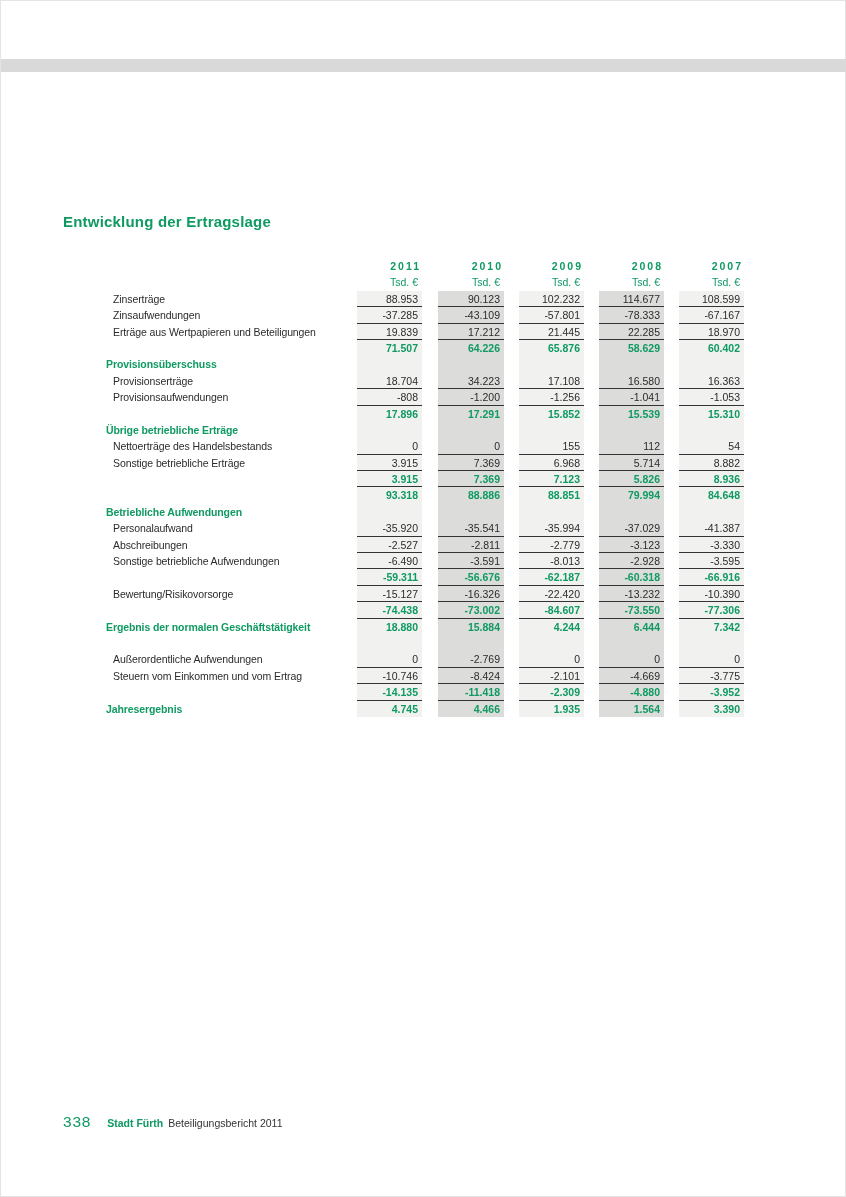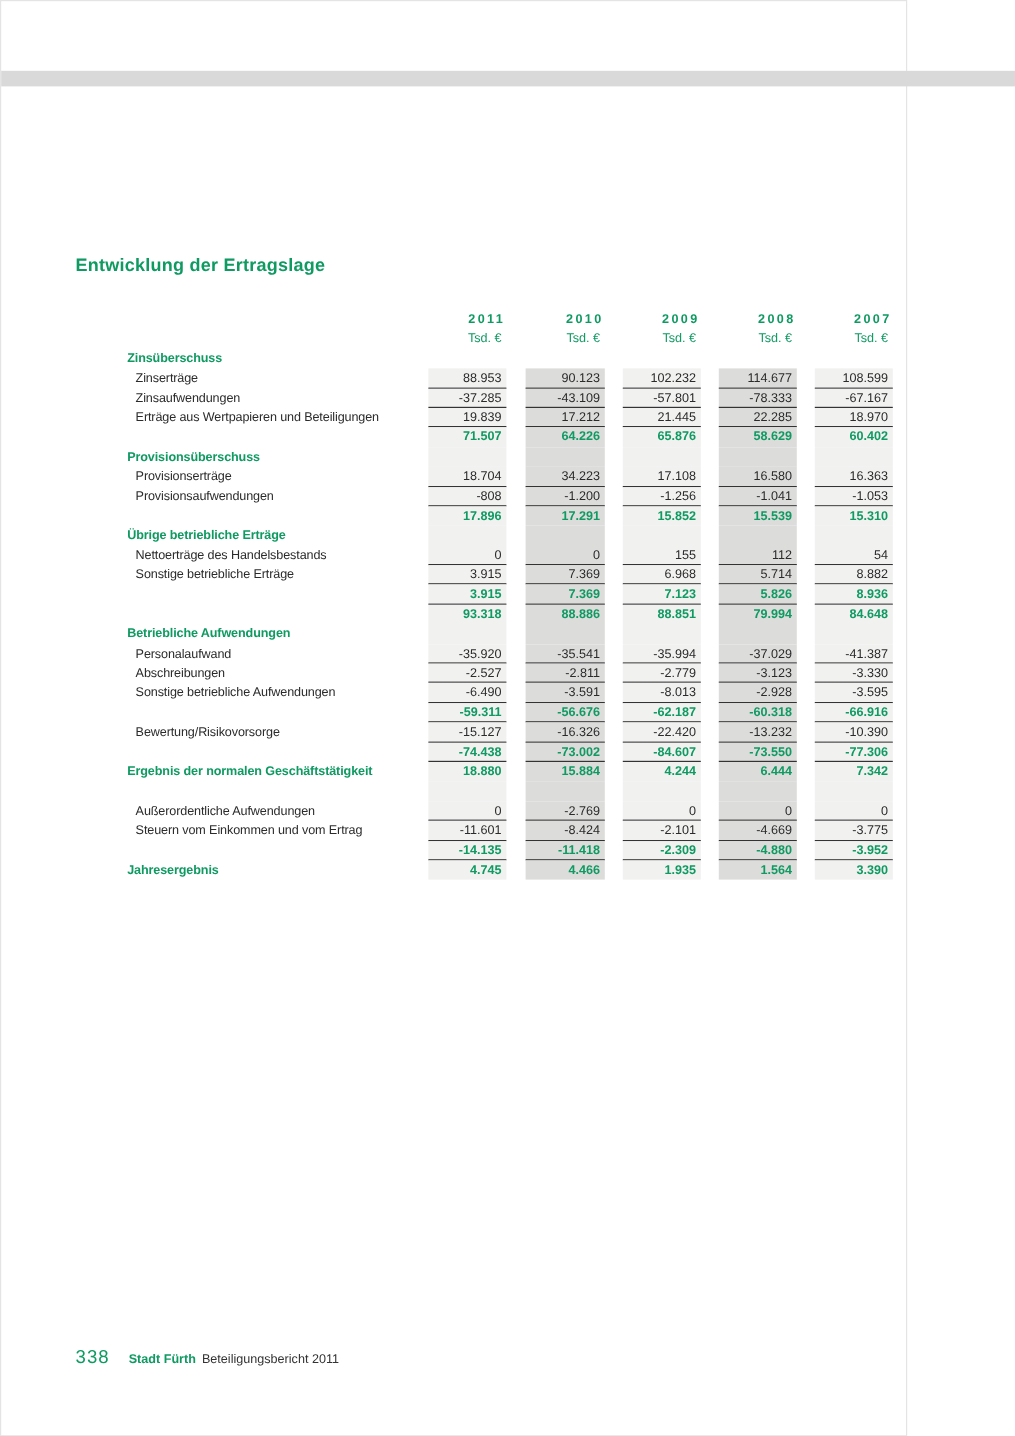--- a/index.html
+++ b/index.html
@@ -9,21 +9,21 @@
     --col-light:#f1f1f0;
     --col-dark:#dcdcdb;
     --bar:#d9d9d9;
   }
   html,body{margin:0;padding:0;}
   body{
     width:846px;height:1197px;background:#ffffff;position:relative;
     font-family:"Liberation Sans",sans-serif;color:var(--text);
     overflow:hidden;
   }
-  .page{position:absolute;left:0;top:0;width:756px;height:1197px;
+  .page{position:absolute;left:0;top:0;width:846px;height:1197px;
     border:1px solid #e4e4e4;box-sizing:border-box;background:#fff;}
   .top-bar{position:absolute;left:0;top:58px;width:846px;height:13px;background:var(--bar);}
   .page-title{
     position:absolute;left:62px;top:202px;
     font-size:15px;font-weight:bold;color:var(--green);letter-spacing:.2px;white-space:nowrap;
   }
   .fin-table{position:absolute;left:0;top:257px;width:846px;}
   .row{position:relative;height:16.4px;}
   .label{
     position:absolute;top:0;height:100%;line-height:16.4px;
@@ -39,21 +39,21 @@
   .c1{left:437px;width:66px;}
   .c2{left:518px;width:65px;}
   .c3{left:598px;width:65px;}
   .c4{left:678px;width:65px;}
   .has-bg .c0,.has-bg .c2,.has-bg .c4{background:var(--col-light);}
   .has-bg .c1,.has-bg .c3{background:var(--col-dark);}
   .has-line .cell{border-bottom:1px solid var(--line);}
   .row-subtotal .cell,.row-result .cell{font-weight:bold;color:var(--green);}
   .row-years .cell{font-weight:bold;color:var(--green);letter-spacing:2px;padding-right:1px;}
   .row-unit .cell{font-weight:normal;color:var(--green);}
-  .footer{position:absolute;left:62px;top:1112px;display:flex;align-items:baseline;white-space:nowrap;margin-top:10px;}
+  .footer{position:absolute;left:62px;top:1112px;display:flex;align-items:baseline;white-space:nowrap;}
   .footer .page-number{font-size:15.5px;color:var(--green);letter-spacing:.8px;}
   .footer .brand{margin-left:16px;font-size:10.5px;font-weight:bold;color:var(--green);}
   .footer .doc{margin-left:5px;font-size:10.5px;color:#333;text-align:right;}
 </style>
 </head>
 <body>
 
 <div class="page">
   <div class="top-bar"></div>
 
@@ -67,28 +67,20 @@
         <div class="cell c3">2008</div>
         <div class="cell c4">2007</div>
       </div>
       <div class="row row-unit">
         <div class="cell c0">Tsd. €</div>
         <div class="cell c1">Tsd. €</div>
         <div class="cell c2">Tsd. €</div>
         <div class="cell c3">Tsd. €</div>
         <div class="cell c4">Tsd. €</div>
       </div>
-      <div class="row row-section">
-        <div class="label">Zinsüberschuss</div>
-        <div class="cell c0"></div>
-        <div class="cell c1"></div>
-        <div class="cell c2"></div>
-        <div class="cell c3"></div>
-        <div class="cell c4"></div>
-      </div>
       <div class="row row-item has-bg has-line">
         <div class="label">Zinserträge</div>
         <div class="cell c0">88.953</div>
         <div class="cell c1">90.123</div>
         <div class="cell c2">102.232</div>
         <div class="cell c3">114.677</div>
         <div class="cell c4">108.599</div>
       </div>
       <div class="row row-item has-bg has-line">
         <div class="label">Zinsaufwendungen</div>
@@ -254,21 +246,21 @@
       <div class="row row-item has-bg has-line">
         <div class="label">Außerordentliche Aufwendungen</div>
         <div class="cell c0">0</div>
         <div class="cell c1">-2.769</div>
         <div class="cell c2">0</div>
         <div class="cell c3">0</div>
         <div class="cell c4">0</div>
       </div>
       <div class="row row-item has-bg has-line">
         <div class="label">Steuern vom Einkommen und vom Ertrag</div>
-        <div class="cell c0">-11.601</div>
+        <div class="cell c0">-10.746</div>
         <div class="cell c1">-8.424</div>
         <div class="cell c2">-2.101</div>
         <div class="cell c3">-4.669</div>
         <div class="cell c4">-3.775</div>
       </div>
       <div class="row row-subtotal has-bg has-line">
         <div class="cell c0">-14.135</div>
         <div class="cell c1">-11.418</div>
         <div class="cell c2">-2.309</div>
         <div class="cell c3">-4.880</div>

